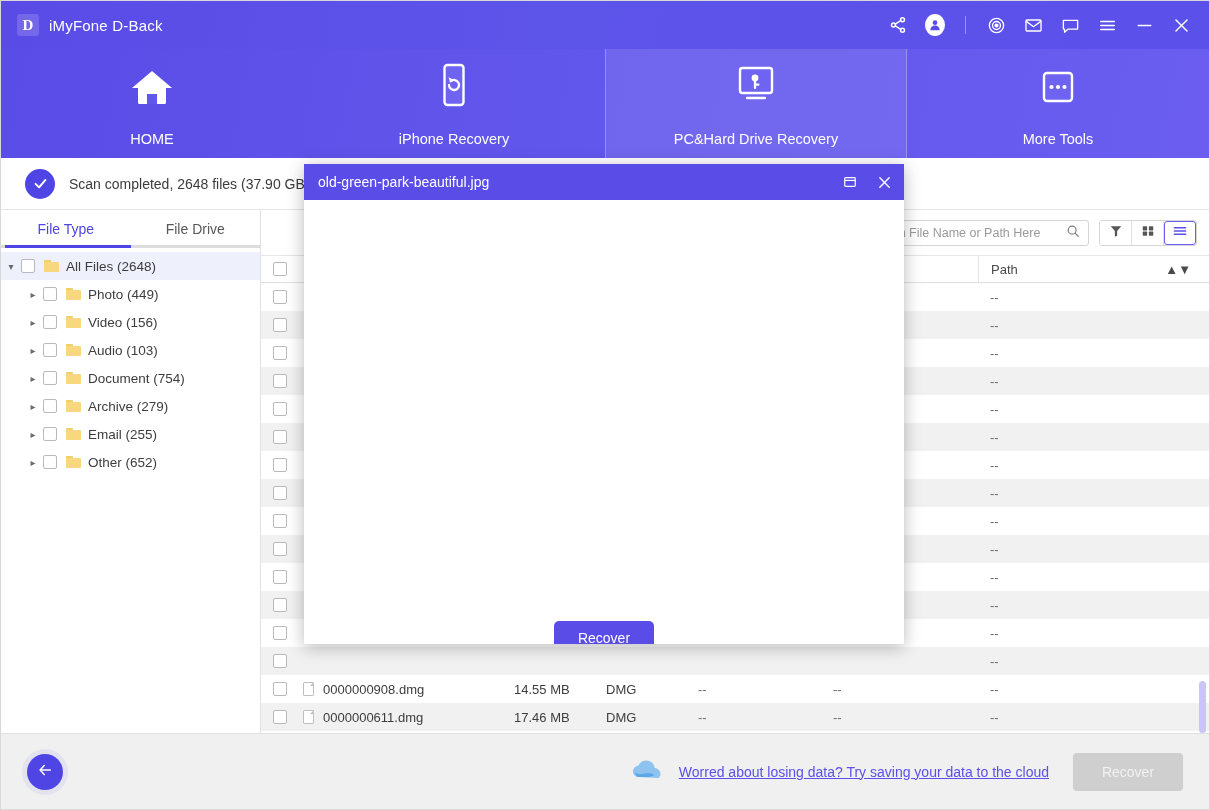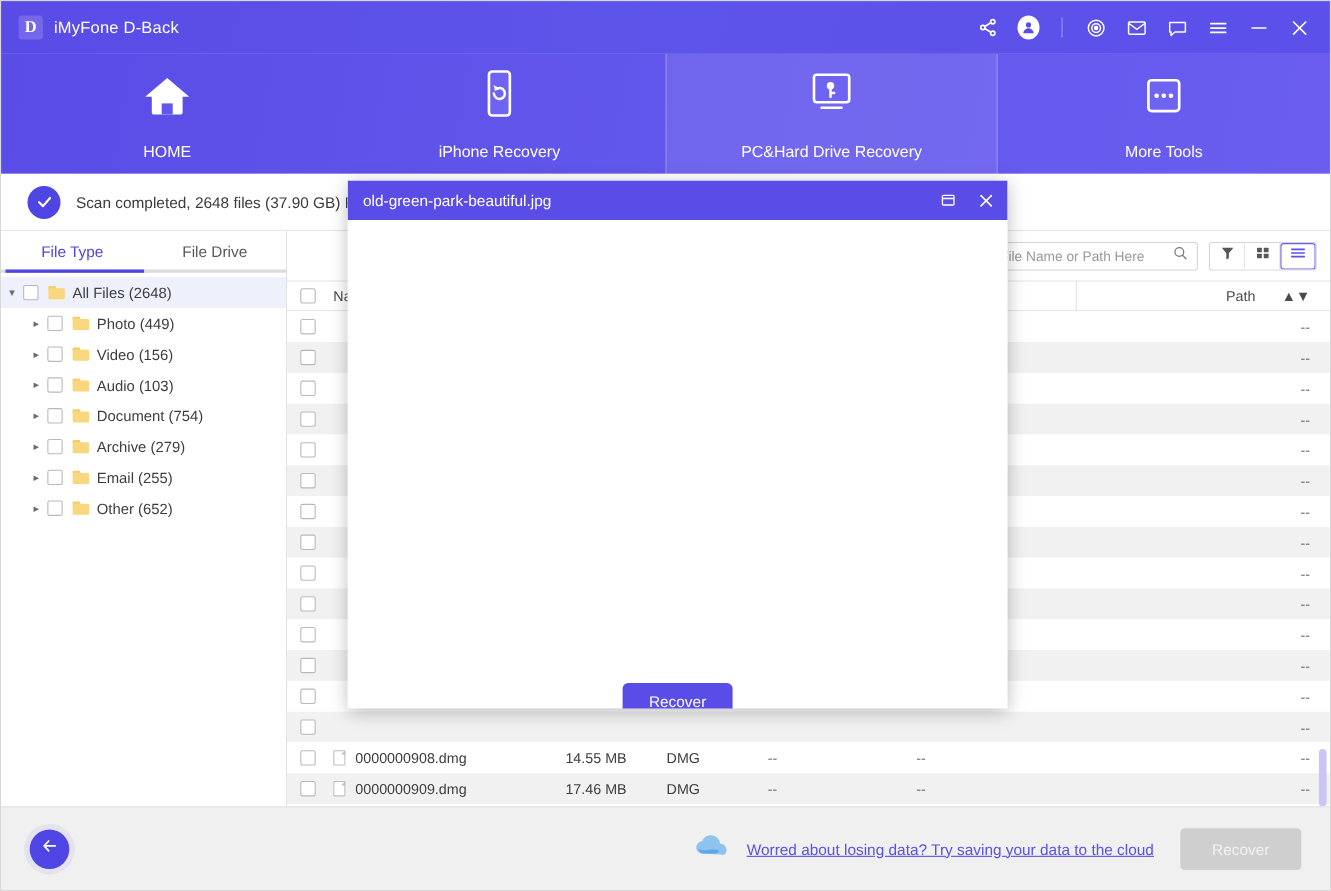--- a/index.html
+++ b/index.html
@@ -149,21 +149,21 @@
   }
   .th { display: flex; align-items: center; gap: 6px; }
   .th .sortico { color: #b0b0b0; font-size: 10px; line-height: 1; }
 
   .col-cb   { width: 38px; flex:none; display:flex; align-items:center; justify-content:center; }
   .col-name { width: 215px; flex:none; padding-left: 4px; }
   .col-size { width: 92px; flex:none; }
   .col-type { width: 92px; flex:none; }
   .col-date { width: 135px; flex:none; }
   .col-stat { width: 145px; flex:none; }
-  .col-path { flex: 1; padding-left: 12px; border-left: 1px solid #e4e4e4; height:100%; display:flex; align-items:center; justify-content:flex-end; padding-right:18px;gap:24px;}
+  .col-path { flex: 1; padding-left: 12px; border-left: 1px solid #e4e4e4; height:100%; display:flex; align-items:center; justify-content:space-between; padding-right:18px;gap:24px;}
 
   .tbody { flex: 1; overflow: hidden; position: relative; background:#fff; }
   .trow {
     display: flex; align-items: center; height: 28px; font-size: 13px; color: #3d3d3d;
   }
   .trow.odd { background: #f1f1f1; }
   .trow.even { background: #ffffff; }
   .fileicon {
     width: 11px; height: 14px; border: 1px solid #c0c0c0; border-radius: 1px;
     background: #fff; margin-right: 9px; flex: none; position: relative;
@@ -195,21 +195,21 @@
     font-size: 14px; color: #5a50e8; text-decoration: underline; cursor: pointer;
   }
   .recover-dim {
     width: 110px; height: 38px; border-radius: 4px; background: #cfcfcf;
     color: #f2f2f2; font-size: 14px; display: flex; align-items: center;
     justify-content: center; margin-left: 24px; margin-right: 26px; cursor: pointer;
   }
 
   
   .dialog {
-    position: absolute; left: 315px; top: 163px; width: 600px; height: 480px;
+    position: absolute; left: 303px; top: 163px; width: 600px; height: 480px;
     background: #fff; box-shadow: 0 3px 16px rgba(0,0,0,0.28);
     display: flex; flex-direction: column; overflow: hidden;
   }
   .dlg-title {
     height: 36px; background: #5a4ce7; display: flex; align-items: center;
     padding: 0 12px 0 14px; flex: none;
   }
   .dlg-title-text { color: #fff; font-size: 14px; }
   .dlg-ctrls { margin-left: auto; display: flex; align-items: center; gap: 18px; }
   .dlg-ctrl { cursor: pointer; width: 16px; height: 16px; display:flex; align-items:center; justify-content:center; }
@@ -653,21 +653,21 @@
             <div class="col-date dash">--</div>
             <div class="col-stat dash">--</div>
             <div class="col-path dash" style="border-left:none">--</div>
           </div>
           <div class="trow odd">
             <div class="col-cb">
               <span class="cbx" style="margin-right:0"></span>
             </div>
             <div class="col-name" style="display:flex;align-items:center">
               <span class="fileicon"></span>
-              <span>0000000909.dmg</span>
+              <span>0000000611.dmg</span>
             </div>
             <div class="col-size">17.46 MB</div>
             <div class="col-type">DMG</div>
             <div class="col-date dash">--</div>
             <div class="col-stat dash">--</div>
             <div class="col-path dash" style="border-left:none">--</div>
           </div>
         </div>
       <div class="scrollthumb" style="top:398px; height:52px;"></div>
     </div>

